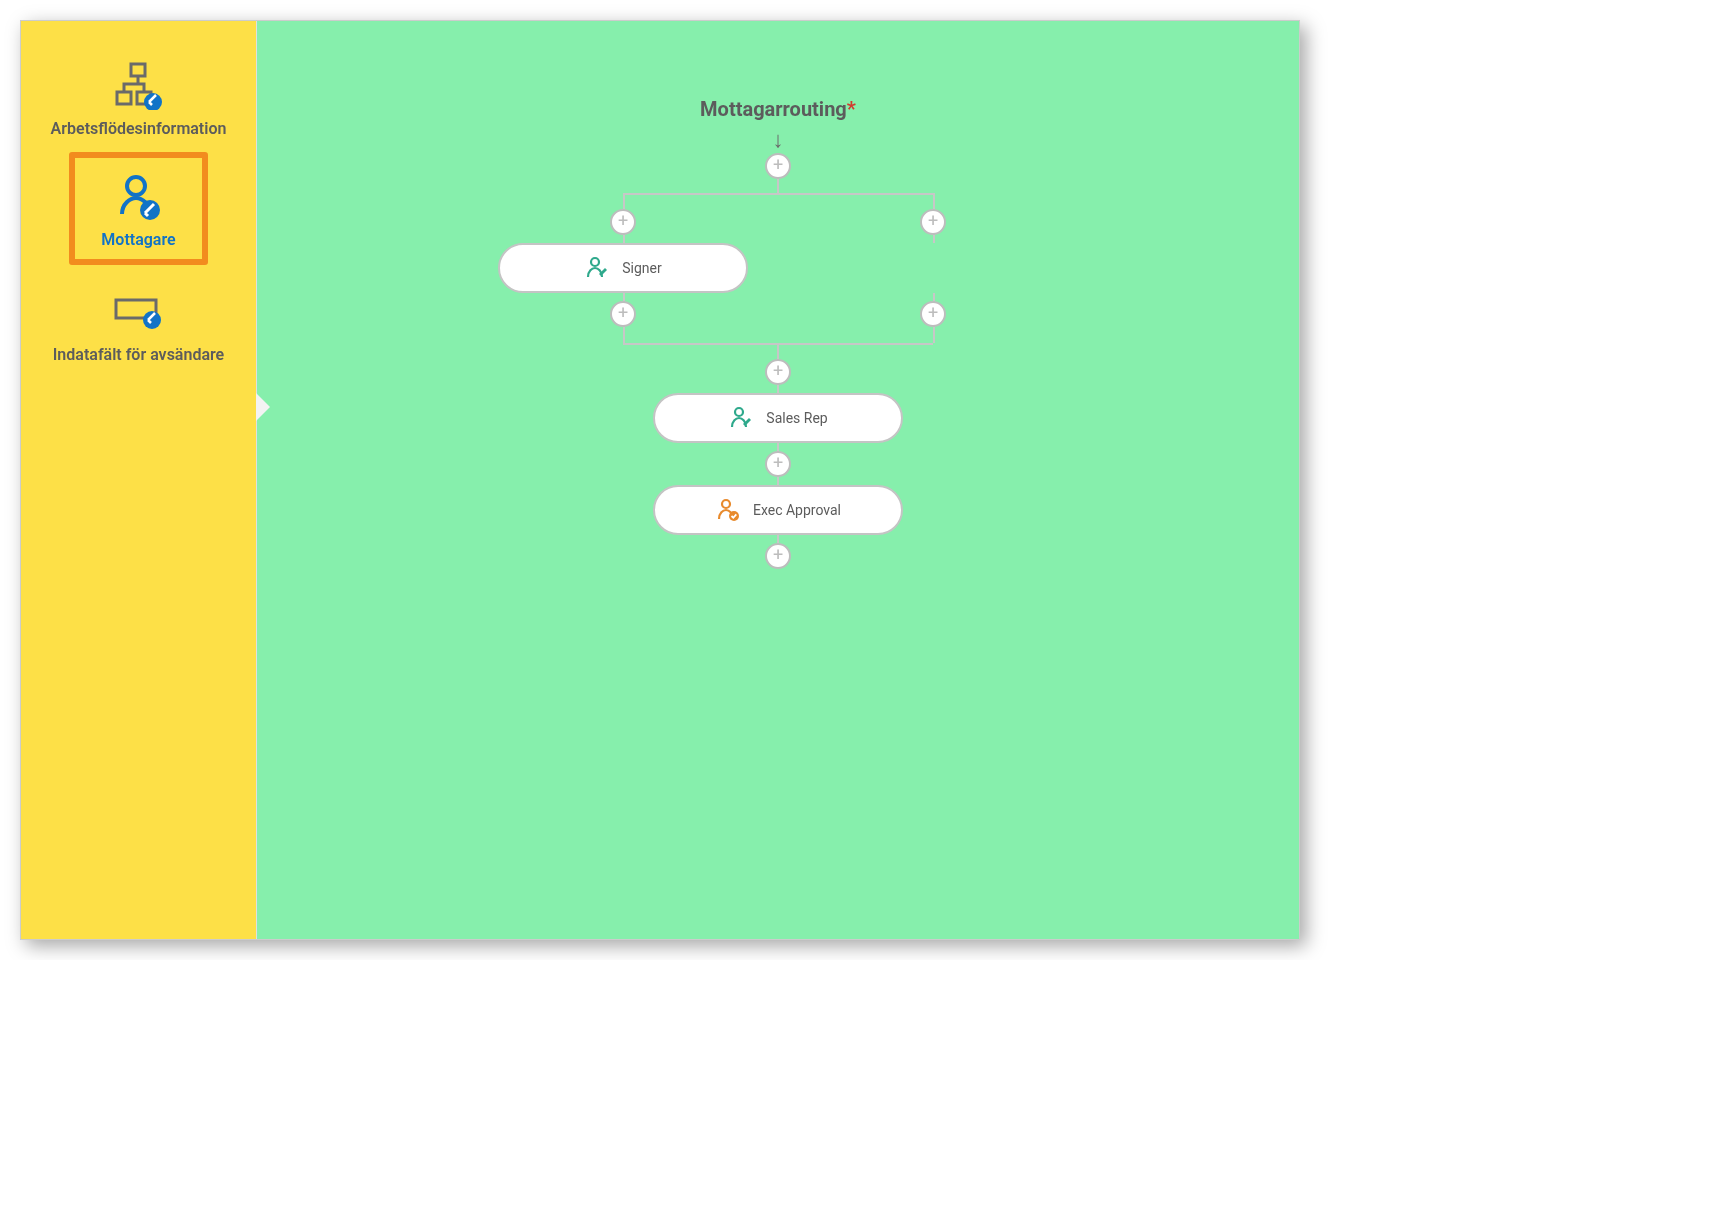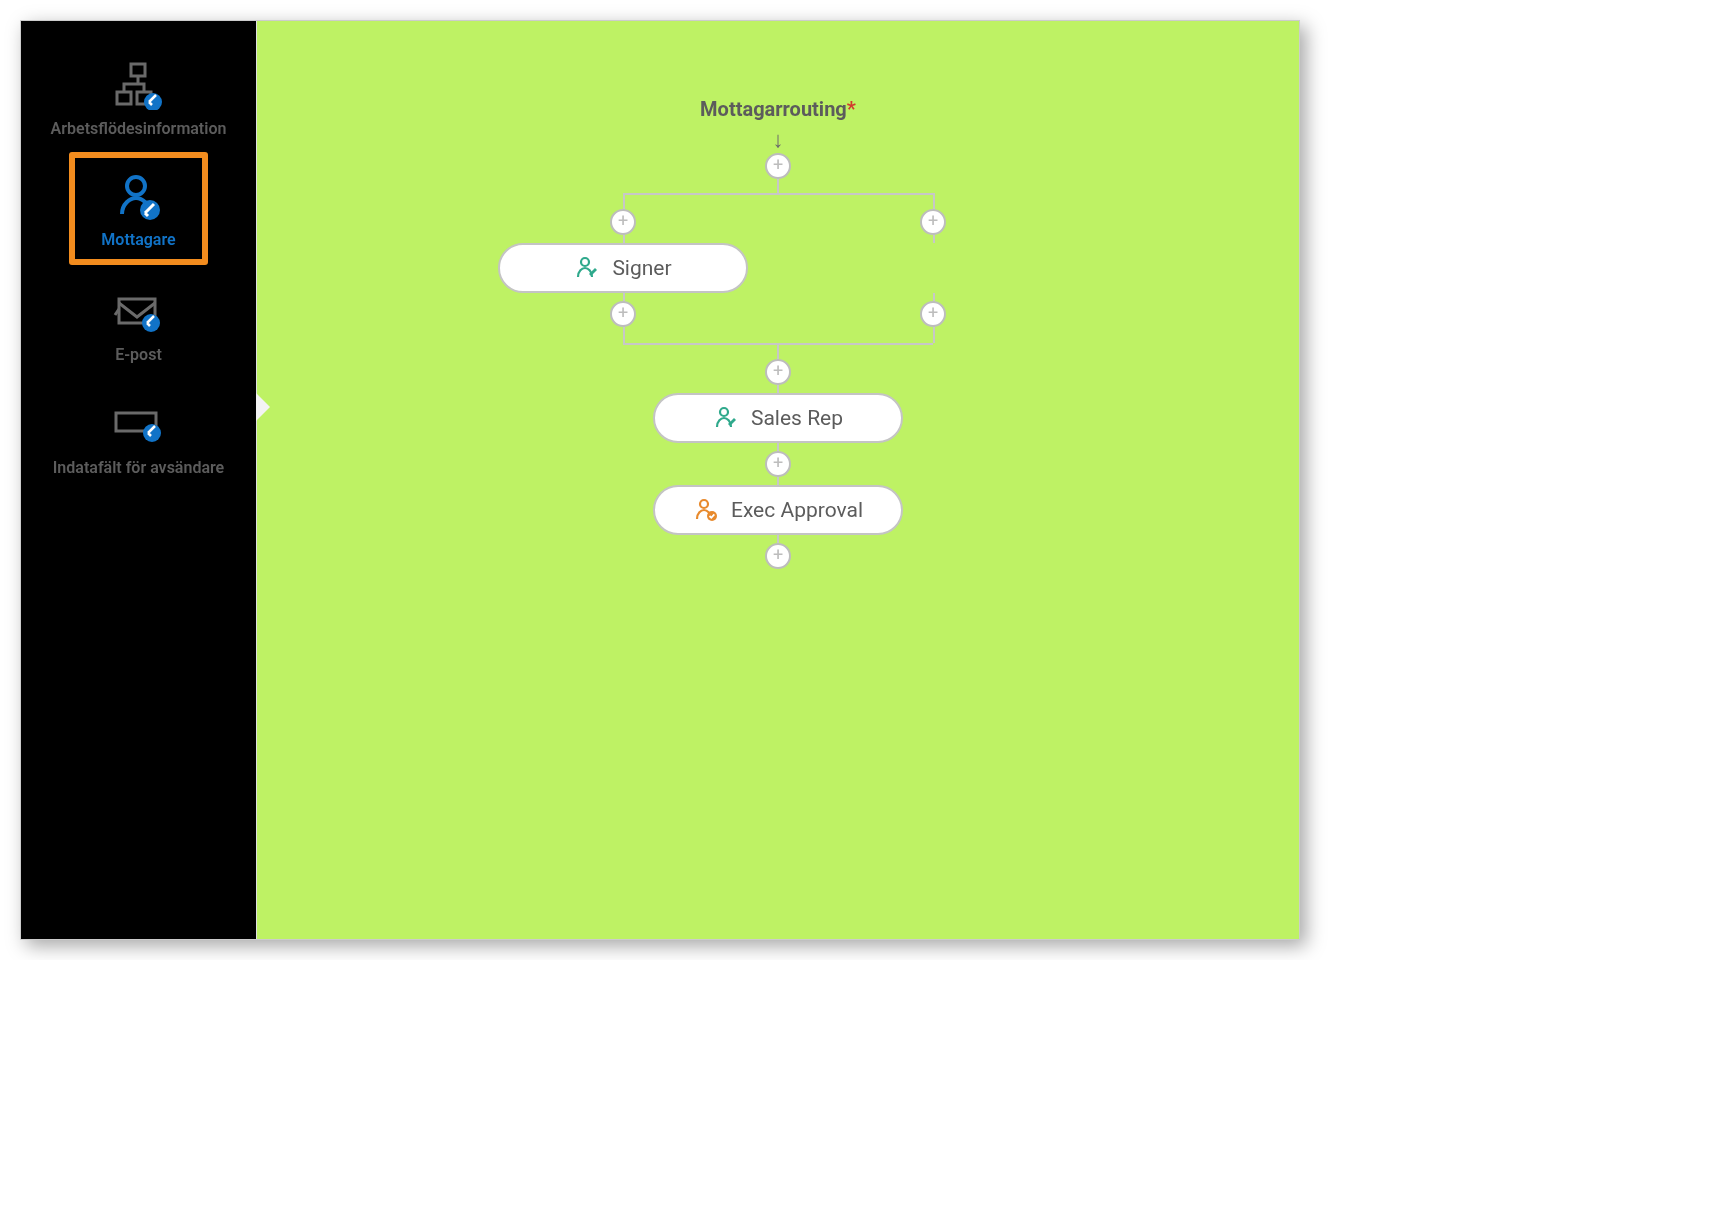--- a/index.html
+++ b/index.html
@@ -12,21 +12,21 @@
     width: 1280px;
     height: 920px;
     background: #fff;
     border: 1px solid #ccc;
     box-shadow: 6px 6px 18px rgba(0,0,0,0.35);
     display: flex;
     position: relative;
   }
   .sidebar {
     width: 236px;
-    background: #000000;
+    background: #fde047;
     border-right: 1px solid #e0e0e0;
     display: flex;
     flex-direction: column;
     padding-top: 18px;
     padding-bottom: 18px;
     align-items: stretch;
   }
   .side-item {
     display: flex;
     flex-direction: column;
@@ -48,21 +48,21 @@
   .select-box {
     border: 6px solid #f28c1e;
     border-radius: 3px;
     margin: 0 48px;
     padding: 12px 6px 10px 6px;
   }
 
   .main {
     flex: 1;
     position: relative;
-    background: #bef264;
+    background: #86efac;
   }
   .arrow-notch {
     position: absolute;
     left: -1px;
     top: 372px;
     width: 0; height: 0;
     border-top: 14px solid transparent;
     border-bottom: 14px solid transparent;
     border-left: 14px solid #f3f3f3;
   }
@@ -124,21 +124,21 @@
   .pill {
     position:absolute;
     width: 250px; height: 50px;
     border: 2px solid #c4c4c4;
     border-radius: 25px;
     background:#fff;
     display:flex; align-items:center; justify-content:center;
     gap: 12px;
     cursor:pointer;
   }
-  .pill-label { font-size: 21px; color:#5c5c5c; }
+  .pill-label { font-size: 14px; color:#5c5c5c; }
   .role-icon { width:26px; height:26px; }
 
 </style>
 </head>
 <body>
 
 <div class="app">
 
   <nav class="sidebar">
 
@@ -168,34 +168,20 @@
               <path d="M8 42 c0 -10 8 -16 14 -16 s14 6 14 16"></path>
             </g>
             <circle cx="36" cy="38" r="10" fill="#1173c7"></circle>
             <path d="M31 41 l9 -9 M31 41 l3 3" stroke="#fff" stroke-width="3" fill="none"></path>
           </svg>
         </div>
         <div class="side-label">Mottagare</div>
       </div>
     </div>
 
-    <div class="side-item">
-      <div class="icon-wrap">
-        <svg width="52" height="46" viewBox="0 0 52 46">
-          <g fill="none" stroke="#6a6a6a" stroke-width="3">
-            <rect x="6" y="10" width="36" height="24"></rect>
-            <path d="M6 14 l18 14 l18 -14"></path>
-            <path d="M6 20 l-4 6"></path>
-          </g>
-          <circle cx="38" cy="34" r="9" fill="#1173c7"></circle>
-          <path d="M34 34 l7 -7 M34 34 l3 3" stroke="#fff" stroke-width="2.5" fill="none"></path>
-        </svg>
-      </div>
-      <div class="side-label">E-post</div>
-    </div>
 
 
     <div class="side-item">
       <div class="icon-wrap">
         <svg width="54" height="40" viewBox="0 0 54 40">
           <g fill="none" stroke="#6a6a6a" stroke-width="3">
             <rect x="4" y="8" width="40" height="18"></rect>
           </g>
           <circle cx="40" cy="28" r="9" fill="#1173c7"></circle>
           <path d="M36 28 l7 -7 M36 28 l3 3" stroke="#fff" stroke-width="2.5" fill="none"></path>

